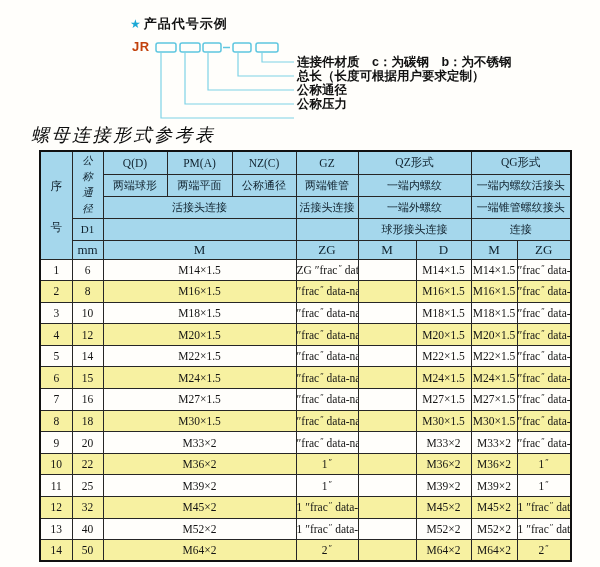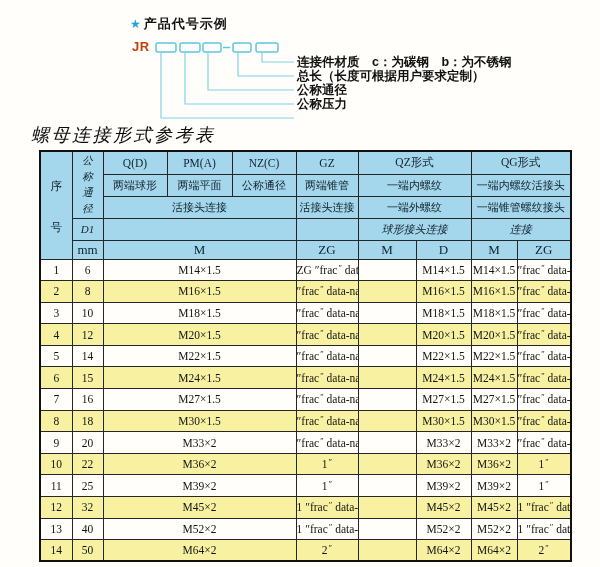--- a/index.html
+++ b/index.html
@@ -50,21 +50,21 @@
   .ref-table th, .ref-table td {
     border:1px solid #262626;
     text-align:center; vertical-align:middle;
     padding:0; overflow:hidden; white-space:nowrap;
   }
   .ref-table { border:2px solid #111; }
   .ref-table thead th { background:#a5d7ec; font-weight:normal; color:#10222e; }
   .h1 th { height:23px; font-size:11.5px; }
   .h2 th { height:22px;text-align:center; }
   .h3 th { height:22px; }
-  .h4 th { height:22px;font-style:italic; }
+  .h4 th { height:22px; }
   .h5 th { height:19px; font-weight:bold; font-size:13px; }
   .ref-table tbody tr { height:21.6px; }
   .ref-table tbody tr.alt td { background:#f7f1a1; }
   .ref-table tbody td { font-size:11.5px; color:#141414; }
 
   
   .char-stack { display:flex; flex-direction:column; align-items:center; justify-content:center; }
   .serial-stack { gap:26px; font-size:11.5px; padding-top:4px; }
   .nominal-stack { gap:2px; font-size:10.5px; font-style:italic; }
   .inch { font-size:8.5px; vertical-align:top; line-height:1; margin-left:1px; }

